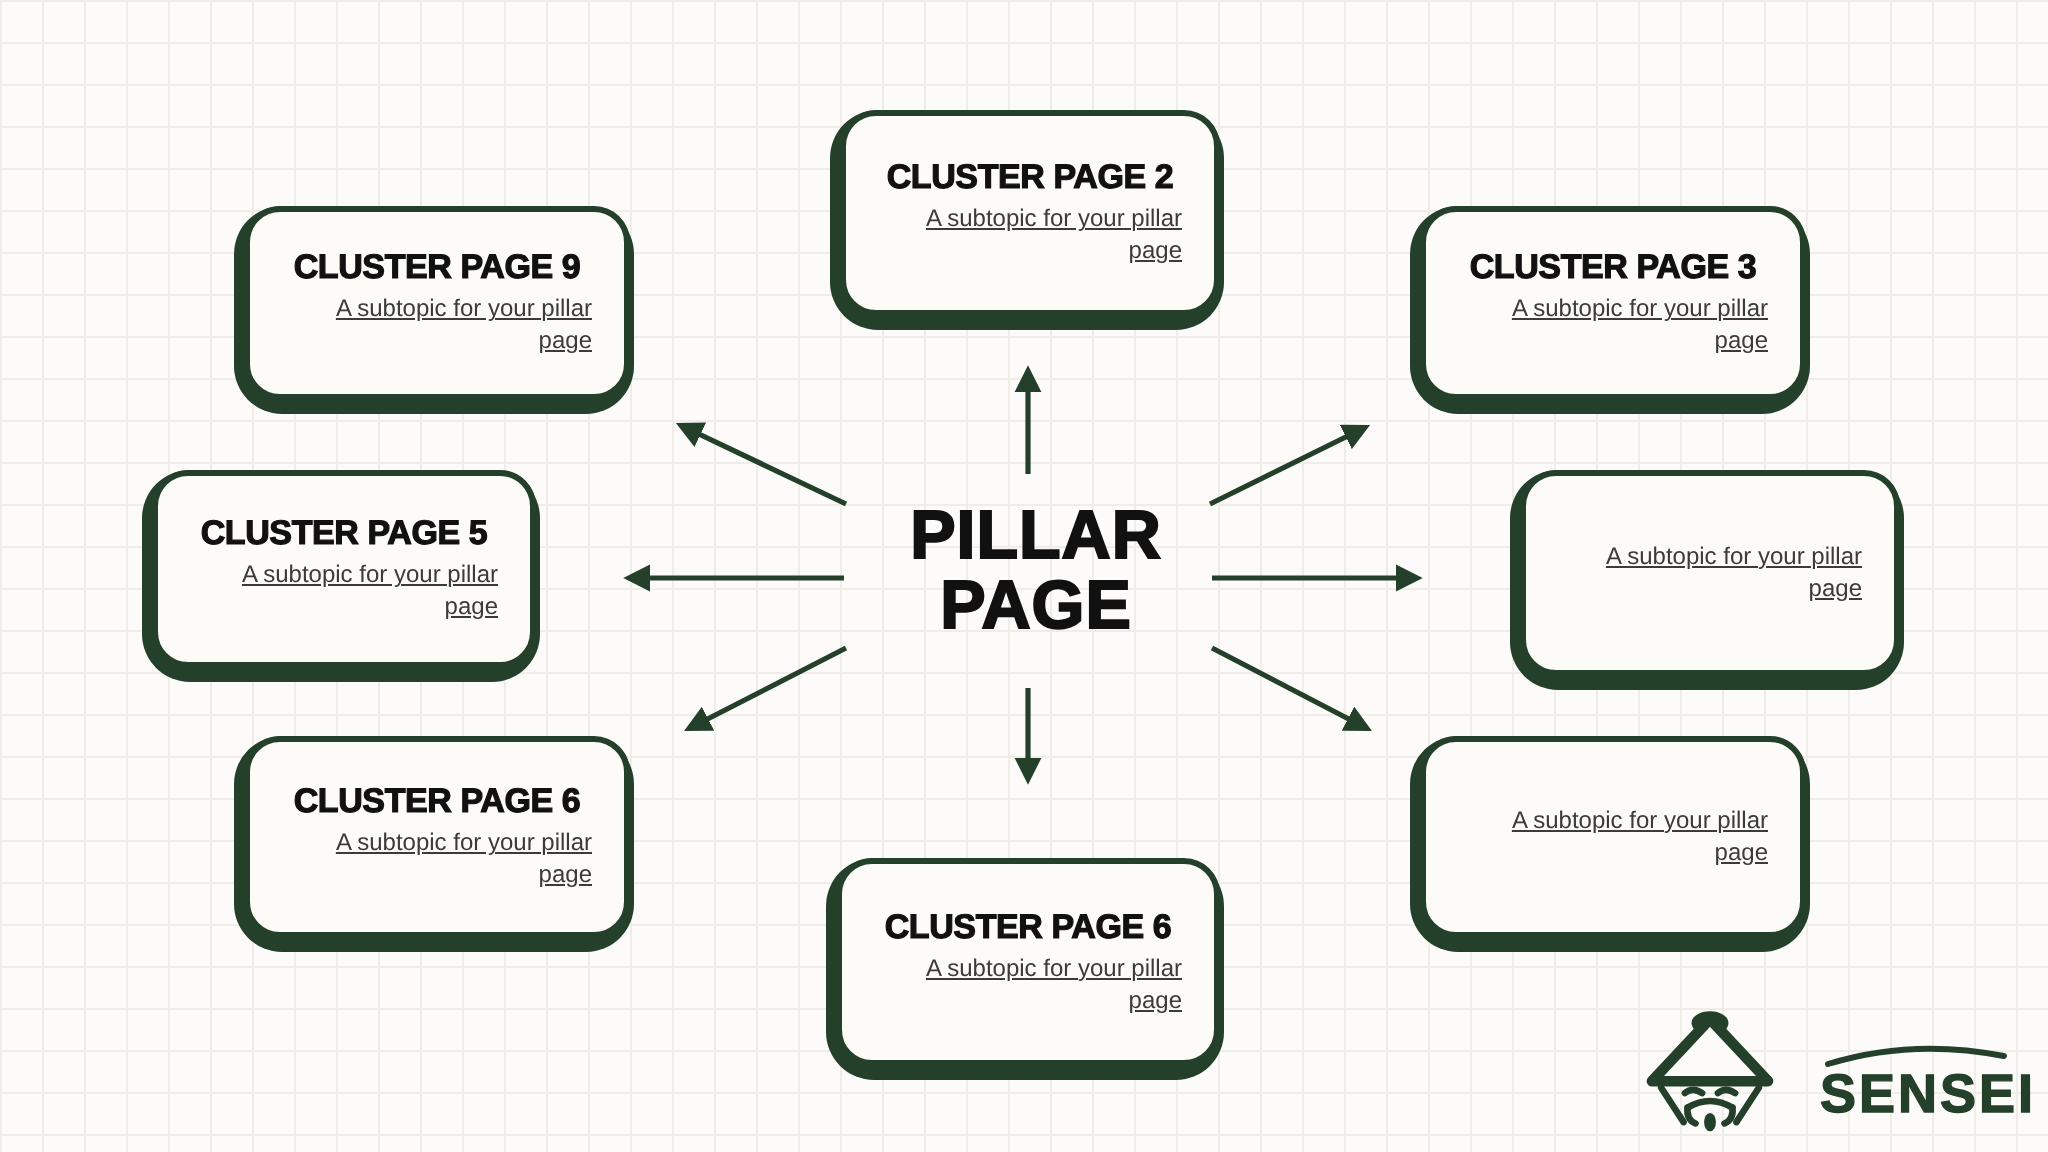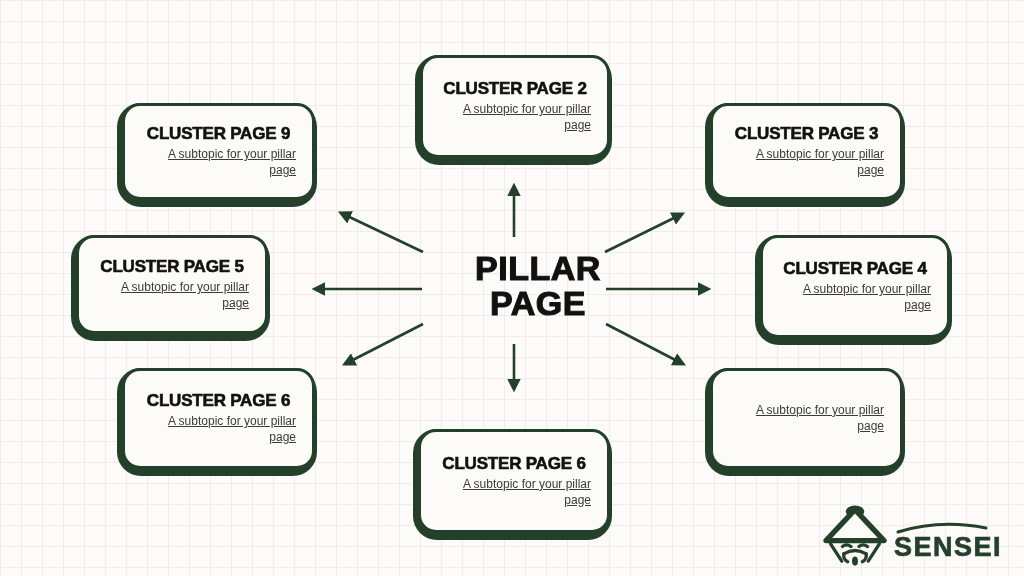--- a/index.html
+++ b/index.html
@@ -49,32 +49,32 @@
   .pos-1{left:122px;top:103px;width:193px;height:97px;}
   .pos-2{left:420px;top:55px;width:190px;height:103px;}
   .pos-3{left:710px;top:103px;width:193px;height:97px;}
   .pos-4{left:760px;top:235px;width:190px;height:103px;}
   .pos-5{left:710px;top:368px;width:193px;height:101px;}
   .pos-6{left:418px;top:429px;width:192px;height:104px;}
   .pos-7{left:122px;top:368px;width:193px;height:101px;}
   .pos-8{left:76px;top:235px;width:192px;height:99px;}
   
   .pillar-title{
-    position:absolute;left:428px;top:251px;width:220px;
+    position:absolute;left:408px;top:251px;width:220px;
     text-align:center;
     font-size:34px;font-weight:bold;line-height:1.04;
     letter-spacing:0.5px;color:var(--heading);
     -webkit-text-stroke:1.1px var(--heading);
   }
   
   .arrows{position:absolute;left:0;top:0;width:1024px;height:576px;pointer-events:none;}
   
   .brand{
     position:absolute;left:822px;top:500px;height:68px;
-    display:flex;align-items:center;gap:6px;
+    display:flex;align-items:center;gap:22px;
   }
   .brand-icon{width:66px;height:66px;}
   .brand-right{display:flex;flex-direction:column;align-items:flex-start;margin-top:10px;}
   .brand-swoosh{width:92px;height:16px;margin-left:2px;}
   .brand-name{
     font-size:27px;font-weight:bold;color:var(--green);
     letter-spacing:1.5px;line-height:1;
     -webkit-text-stroke:0.7px var(--green);
   }
 </style>
@@ -109,21 +109,20 @@
   </div>
   <div class="card pos-2">
     <div class="card-title">CLUSTER PAGE 2</div>
     <div class="card-sub">A subtopic for your pillar page</div>
   </div>
   <div class="card pos-3">
     <div class="card-title">CLUSTER PAGE 3</div>
     <div class="card-sub">A subtopic for your pillar page</div>
   </div>
   <div class="card pos-4">
-    <div class="card-title">CLUSTER PAGE 4</div>
     <div class="card-sub">A subtopic for your pillar page</div>
   </div>
   <div class="card pos-5">
     <div class="card-sub">A subtopic for your pillar page</div>
   </div>
   <div class="card pos-6">
     <div class="card-title">CLUSTER PAGE 6</div>
     <div class="card-sub">A subtopic for your pillar page</div>
   </div>
   <div class="card pos-7">

